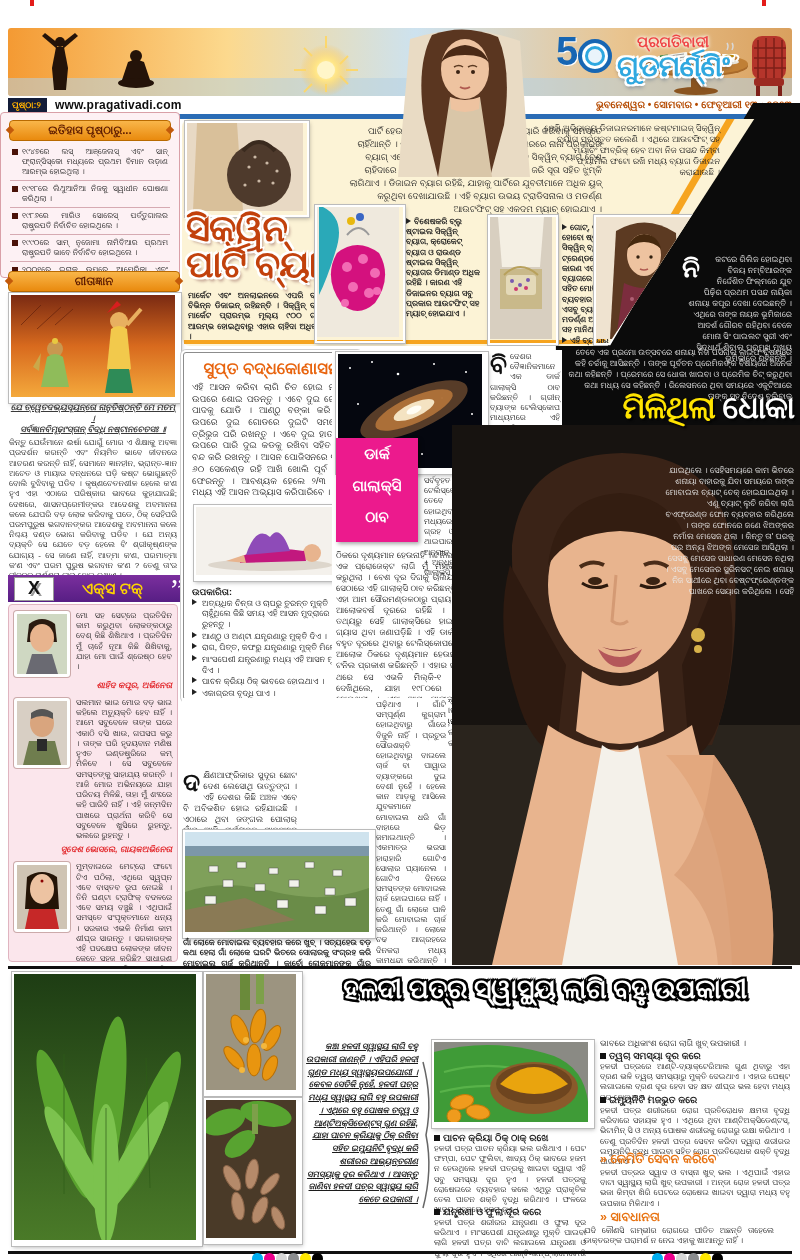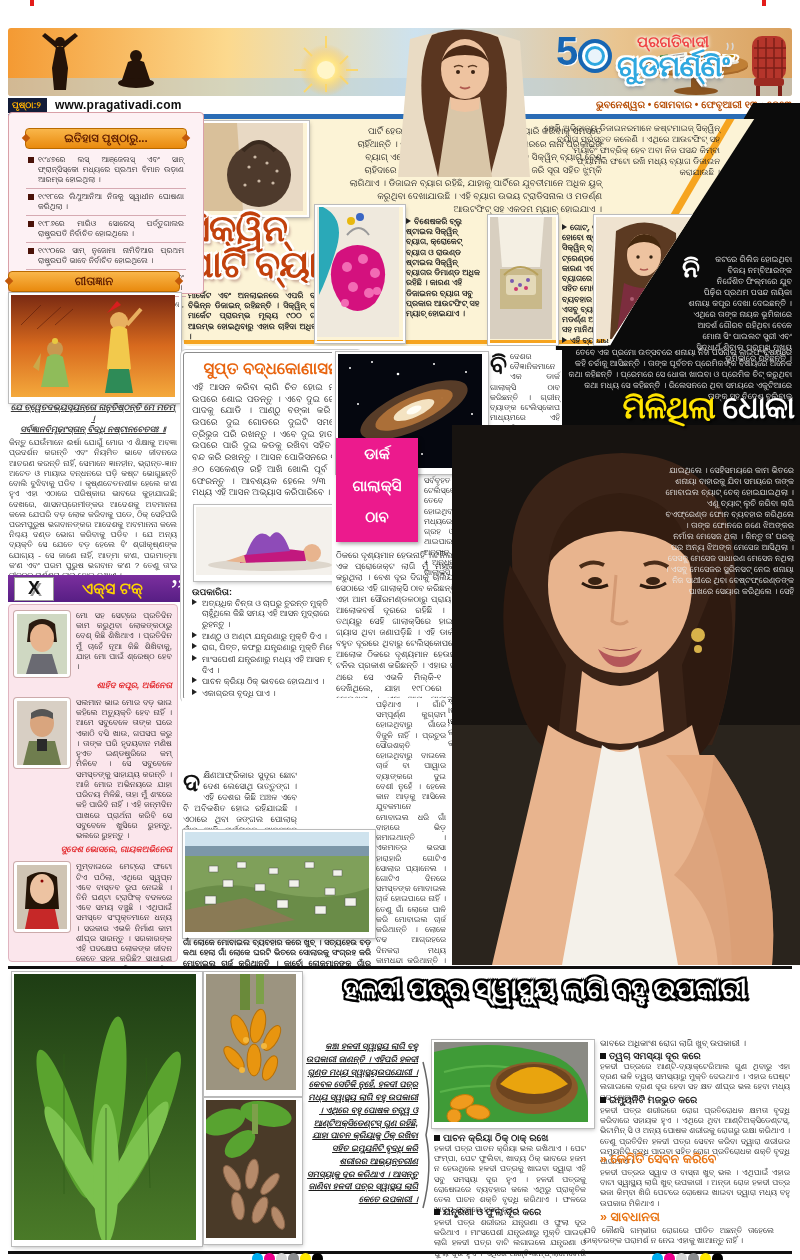--- a/index.html
+++ b/index.html
@@ -333,21 +333,21 @@
       <circle cx="246" cy="210" r="7" fill="#d8b24a"></circle>
         <circle cx="246" cy="224" r="4" fill="#d8b24a"></circle>
       <path d="M130 246 q38 30 76 0 l6 60 q-44 26 -88 0 Z" fill="#e8b48e"></path>
       <path d="M96 300 Q168 350 240 300 L300 540 L40 540 Z" fill="#e8b48e"></path>
       <path d="M150 320 q18 14 36 0 l40 220 L110 540 Z" fill="#f4f1ea"></path>
       <path d="M214 330 q60 60 66 210 L320 540 Q330 420 262 330 Z" fill="#e3a87e"></path>
       <path d="M262 330 q-10 90 -40 120 q40 30 44 90 l54 0 Q330 420 262 330 Z" fill="#d69a72" opacity=".6"></path>
     </svg>
   </div>
 
-  <div class="abs sidebox" style="left:8px;top:112px;width:170px;height:156px;padding:12px">
+  <div class="abs sidebox" style="left:0;top:112px;width:170px;height:156px;padding:4px">
     <div class="ohead" style="margin:3px 4px">ଇତିହାସ ପୃଷ୍ଠାରୁ...</div>
     <div style="padding:0 5px">
       <div class="hitem">
           <span class="sq"></span>
           <span>୧୯୪୭ରେ ଲସ୍ ଆଞ୍ଜେଲସ୍ ଏବଂ ସାନ୍ ଫ୍ରାନ୍ସିସ୍କୋ ମଧ୍ୟରେ ପ୍ରଥମ ବିମାନ ଉଡ଼ାଣ ଆରମ୍ଭ ହୋଇଥିଲା ।</span>
         </div>
       <div class="hitem">
           <span class="sq"></span>
           <span>୧୯୧୮ରେ ଲିଥୁଆନିଆ ନିଜକୁ ସ୍ୱାଧୀନ ଘୋଷଣା କରିଥିଲା ।</span>
         </div>

